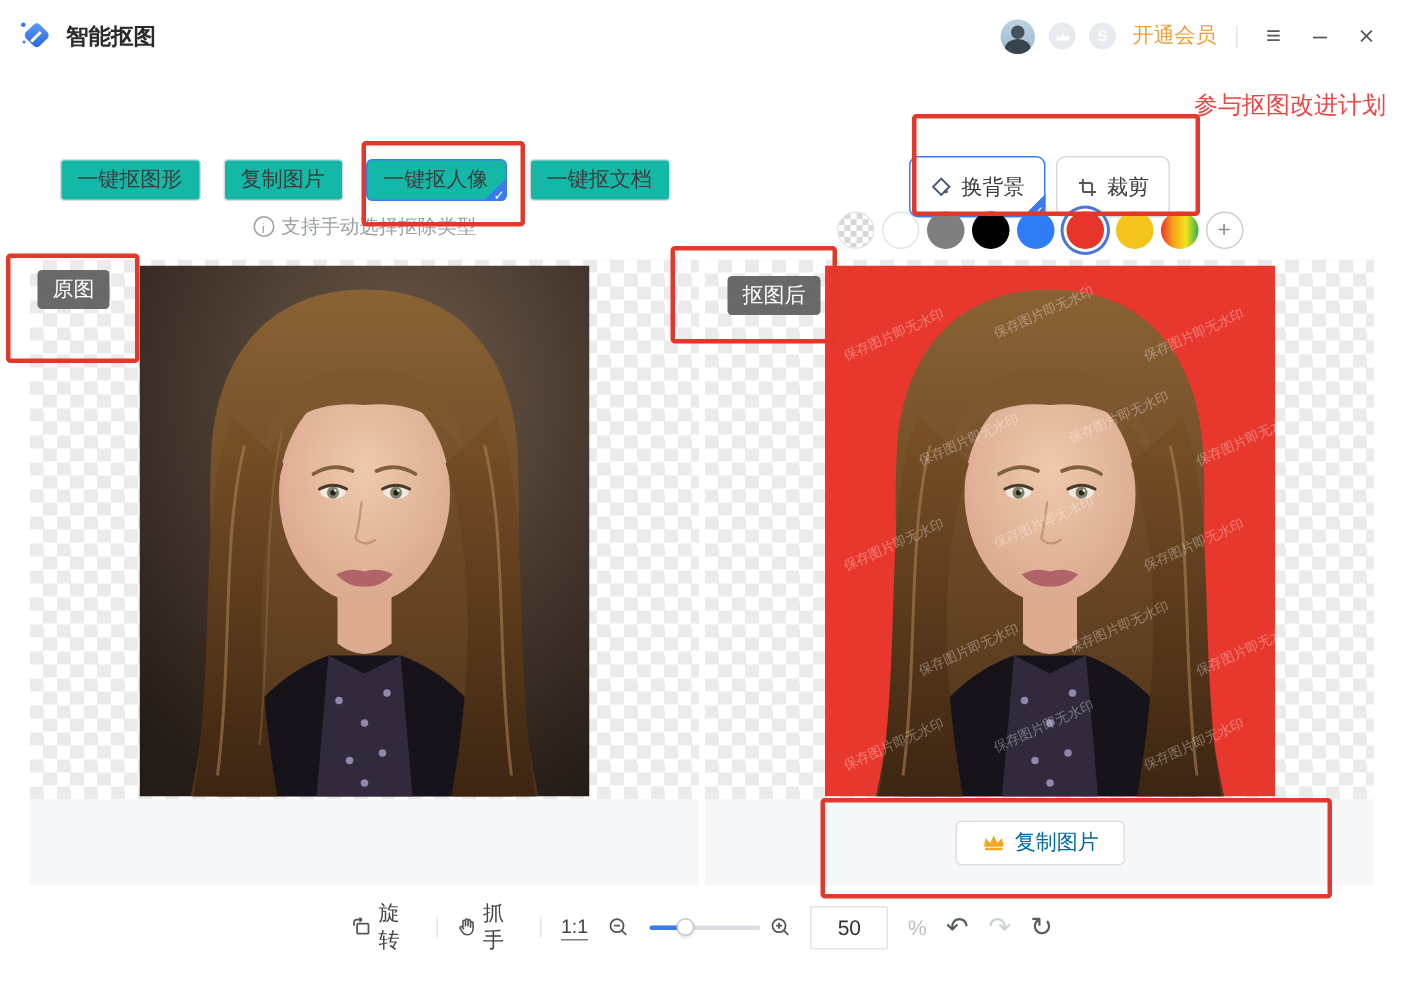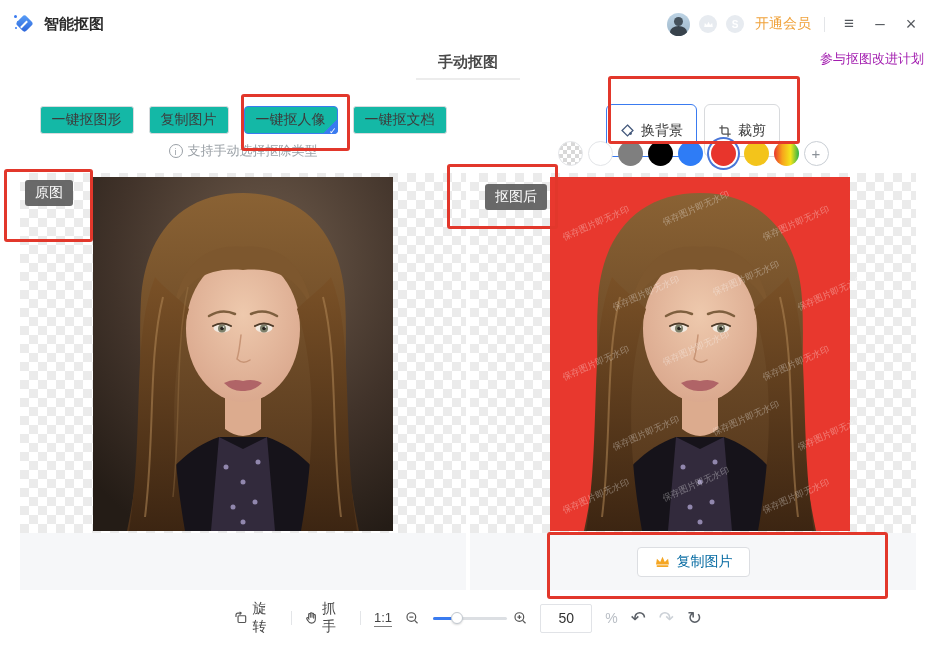--- a/index.html
+++ b/index.html
@@ -27,21 +27,21 @@
   .mini-badge b{color:#fff;font-size:10px;font-weight:bold;}
   .vip-link{color:#f0a23a;font-size:14px;margin-left:2px;}
   .tb-sep{width:1px;height:15px;background:#e3e5e8;margin:0 4px;}
   .win-btn{font-size:17px;color:#55595e;width:22px;text-align:center;line-height:22px;}
   .win-btn.close{font-size:18px;}
 
   
   .tabbar{position:absolute;top:48px;left:0;width:936px;height:32px;display:flex;justify-content:center;}
   .tab{font-size:15px;font-weight:bold;color:#4a4a4a;padding:5px 22px 7px;border-bottom:2px solid #ececec;}
   .tab.active{color:#3370f0;border-bottom:3px solid #3370f0;}
-  .improve{position:absolute;top:50px;right:12px;font-size:13px;color:#a21caf;}
+  .improve{position:absolute;top:60px;right:12px;font-size:16px;color:#ef4444;}
 
   
   .checker{position:absolute;background-color:#fff;
      background-image:conic-gradient(#ebebeb 0 25%,transparent 0 50%,#ebebeb 0 75%,transparent 0);
      background-size:18px 18px;}
   .canvas-left{left:20px;top:173px;width:446px;height:360px;}
   .canvas-right{left:470px;top:173px;width:446px;height:360px;}
   .strip{position:absolute;top:533px;height:57px;background:#f6f7f9;}
   .strip-left{left:20px;width:446px;}
   .strip-right{left:470px;width:446px;display:flex;align-items:center;justify-content:center;gap:14px;}
@@ -55,21 +55,21 @@
           background:linear-gradient(135deg,transparent 53%,#3a7bf0 53%);border-bottom-right-radius:4px;}
   .corner b{position:absolute;right:1px;bottom:-2px;font-size:9px;color:#fff;font-weight:normal;}
   .hint{position:absolute;left:20px;top:142px;width:446px;display:flex;justify-content:center;align-items:center;
         gap:5px;font-size:13px;color:#9aa0a6;}
   .info-i{width:14px;height:14px;border:1px solid #9aa0a6;border-radius:50%;font-size:9px;line-height:14px;
           text-align:center;color:#9aa0a6;box-sizing:border-box;font-style:normal;}
 
   
   .tools{position:absolute;left:470px;top:104px;width:446px;display:flex;justify-content:center;gap:7px;}
   .tbtn{position:relative;height:29px;background:#fff;border:1px solid #d8dadd;border-radius:6px;
-        padding:11px 13px;display:inline-flex;align-items:center;gap:6px;font-size:14px;color:#3c3c3c;}
+        padding:5px 13px;display:inline-flex;align-items:center;gap:6px;font-size:14px;color:#3c3c3c;}
   .tbtn.sel{border:1.5px solid #3a7bf0;}
 
   
   .swatches{position:absolute;left:470px;top:141px;width:446px;display:flex;justify-content:center;
             align-items:center;gap:5px;}
   .sw{width:25px;height:25px;border-radius:50%;box-sizing:border-box;}
   .sw.ring-light{border:1px solid #e3e5e8;}
   .sw.selected{box-shadow:0 0 0 2px #fff,0 0 0 4px #4a76d8;margin:0 3px;}
   .sw.add{border:1px solid #c9ced4;display:flex;align-items:center;justify-content:center;
           color:#8a9097;font-size:15px;}
@@ -146,21 +146,20 @@
     </div>
     <div class="vip-link">开通会员</div>
     <div class="tb-sep"></div>
     <div class="win-btn">≡</div>
     <div class="win-btn">–</div>
     <div class="win-btn close">×</div>
   </div>
 </div>
 
 <div class="tabbar">
-  <div class="tab">手动抠图</div>
 </div>
 <div class="improve">参与抠图改进计划</div>
 
 <div class="modes">
   <div class="mbtn">
     <span>一键抠图形</span>
   </div>
   <div class="mbtn">
     <span>复制图片</span>
   </div>

